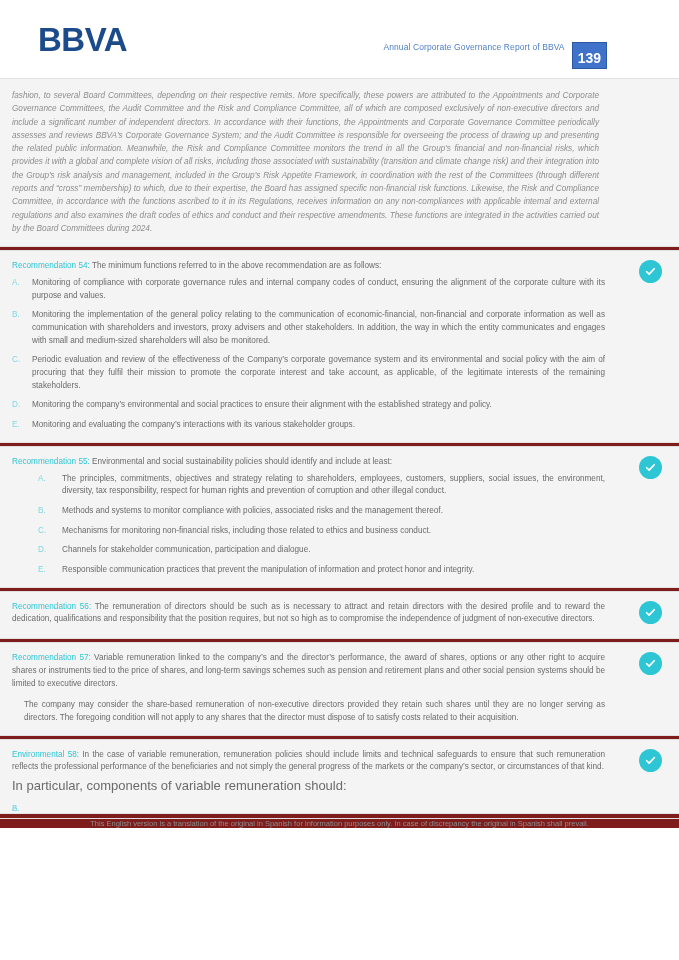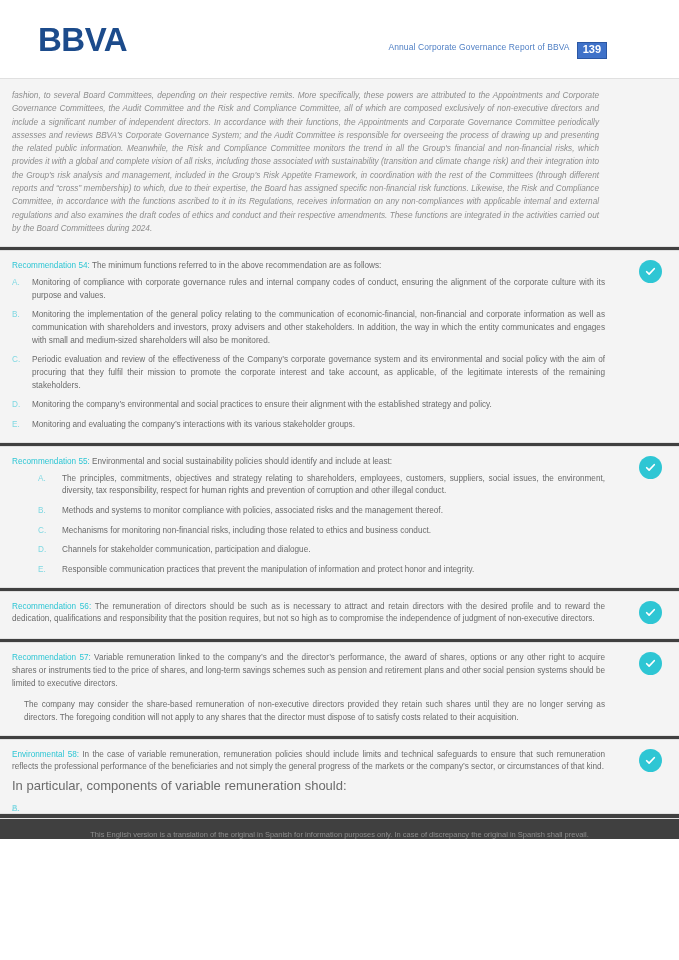--- a/index.html
+++ b/index.html
@@ -41,31 +41,31 @@
   .header-title {
     font-size: 8.5px;
     color: #4f7fc4;
     letter-spacing: 0.1px;
     white-space: nowrap;
   }
   .page-badge {
     background: #3f72c9;
     border: 1px solid #2b57a3;
     color: #ffffff;
-    font-size: 11px;
+    font-size: 14px;
     font-weight: bold;
-    padding: 1px 5px 3px 5px;
+    padding: 8px 5px 3px 5px;
     line-height: 1;
     min-width: 21px;
     text-align: center;
   }
 
   
   .content {
-    background: #404040;
+    background: #7f1d1d;
   }
   .band {
     background: #f4f4f4;
     border-top: 1px solid #e0e0e0;
     border-bottom: 1px solid #e3e3e3;
     padding: 9px 12px 10px 12px;
     position: relative;
   }
   .band + .band { margin-top: 3px; }
 
@@ -143,21 +143,20 @@
     display: flex;
     align-items: center;
     justify-content: center;
   }
   .check svg { display: block; }
 
   
   .footer {
     border-top: 1px solid #e0e0e0;
     margin-top: 4px;
-    padding-top: 11px;
     text-align: center;
   }
   .footer-note {
     font-size: 7.5px;
     color: #8d8d8d;
     margin: 0;
   }
 </style>
 </head>
 <body>

